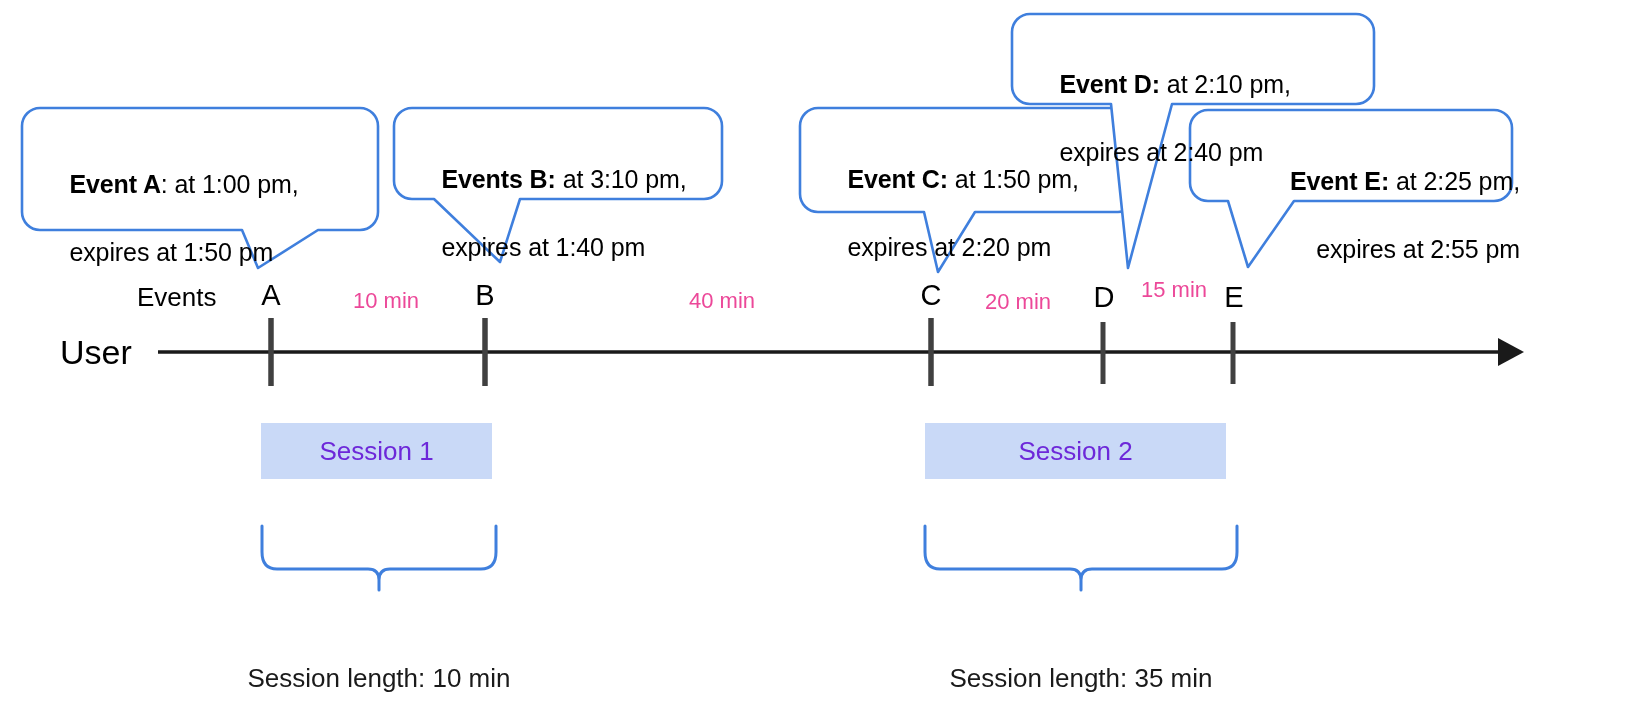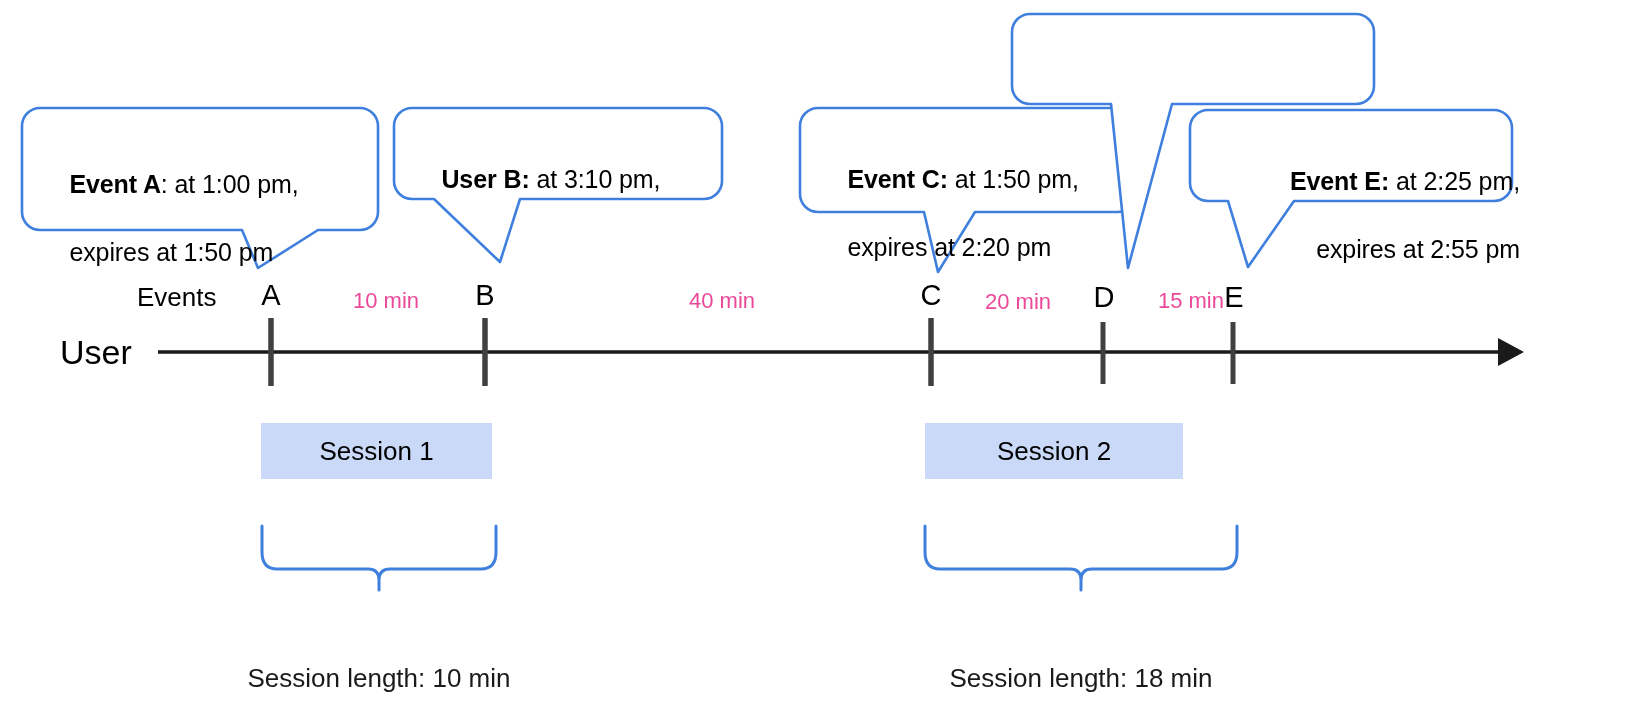--- a/index.html
+++ b/index.html
@@ -64,21 +64,21 @@
     white-space: nowrap;
     text-align: center;
   }
   .session-box {
     position: absolute;
     background: #c9d9f7;
     display: flex;
     align-items: center;
     justify-content: center;
     font-size: 26px;
-    color: #000000;
+    color: #6d28d9;
   }
   .session-caption {
     position: absolute;
     font-size: 26px;
     color: #1a1a1a;
     white-space: nowrap;
     text-align: center;
     margin-top: 44px;
   }
 </style>
@@ -144,54 +144,59 @@
                L 1237,526" fill="none" stroke="#3f7fdd" stroke-width="3" stroke-linecap="round" stroke-linejoin="round"></path>
     </g>
   </svg>
 
   <div class="callout-text" style="left:42px; top:133px; width:330px;">
     <span><b>Event A</b><span>: </span><span>at 1:00 pm,</span></span><br>
     <span>expires at 1:50 pm</span>
   </div>
 
   <div class="callout-text" style="left:414px; top:128px; width:310px;">
-    <span><b>User B:</b><span> </span><span>at 3:10 pm,</span></span><br>
+    <span><b>Events B:</b><span> </span><span>at 3:10 pm,</span></span><br>
+    <span>expires at 1:40 pm</span>
   </div>
 
   <div class="callout-text" style="left:820px; top:128px; width:320px;">
     <span><b>Event C:</b><span> </span><span>at 1:50 pm,</span></span><br>
     <span>expires at 2:20 pm</span>
   </div>
 
+  <div class="callout-text" style="left:1032px; top:33px; width:340px;">
+    <span><b>Event D:</b><span> </span><span>at 2:10 pm,</span></span><br>
+    <span>expires at 2:40 pm</span>
+  </div>
 
   <div class="callout-text" style="left:1210px; top:130px; width:310px;text-align:right;">
     <span><b>Event E:</b><span> </span><span>at 2:25 pm,</span></span><br>
     <span>expires at 2:55 pm</span>
   </div>
 
   <div class="user-label" style="left:60px; top:333px;">User</div>
 
   <div class="axis-label" style="left:137px; top:282px;">Events</div>
 
   <div class="event-letter" style="left:251px; top:279px; width:40px;">A</div>
   <div class="event-letter" style="left:465px; top:279px; width:40px;">B</div>
   <div class="event-letter" style="left:911px; top:279px; width:40px;">C</div>
   <div class="event-letter" style="left:1084px; top:281px; width:40px;">D</div>
   <div class="event-letter" style="left:1214px; top:281px; width:40px;">E</div>
 
   <div class="gap-label" style="left:326px; top:288px; width:120px;">10 min</div>
   <div class="gap-label" style="left:662px; top:288px; width:120px;">40 min</div>
   <div class="gap-label" style="left:958px; top:289px; width:120px;">20 min</div>
-  <div class="gap-label" style="left:1124px; top:288px; width:100px;text-align:right;">15 min</div>
+  <div class="gap-label" style="left:1124px; top:277px; width:100px;">15 min</div>
 
   <div class="session-box" style="left:261px; top:423px; width:231px; height:56px;">
     <span>Session 1</span>
   </div>
 
-  <div class="session-box" style="left:925px; top:423px; width:258px; height:56px;">
+  <div class="session-box" style="left:925px; top:423px; width:301px; height:56px;">
     <span>Session 2</span>
   </div>
 
   <div class="session-caption" style="left:229px; top:619px; width:300px;">Session length: 10 min</div>
 
-  <div class="session-caption" style="left:931px; top:619px; width:300px;">Session length: 18 min</div>
+  <div class="session-caption" style="left:931px; top:619px; width:300px;">Session length: 35 min</div>
 
 </div>
 
 </body></html>

